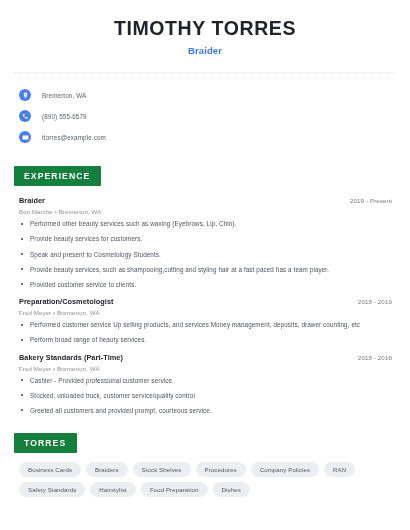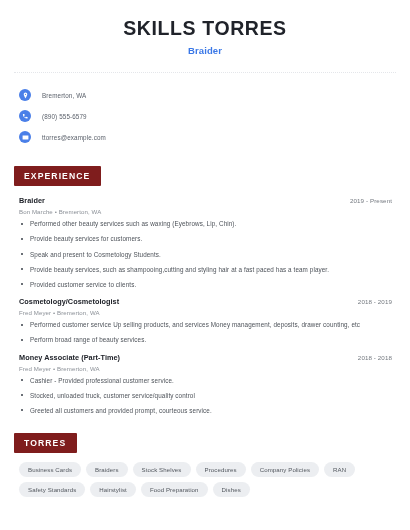--- a/index.html
+++ b/index.html
@@ -62,21 +62,21 @@
     font-size: 6.3px;
     color: #5b616b;
     margin-left: 11px;
     letter-spacing: 0.12px;
   }
 
   
   .section { margin-top: 18px; }
   .badge {
     display: inline-block;
-    background: #7f1d1d;
+    background: #15803d;
     color: #ffffff;
     font-size: 8.6px;
     font-weight: bold;
     letter-spacing: 1.1px;
     padding: 5px 11px 5px 10px;
     border-radius: 1px;
   }
 
   
   .jobs { margin-top: 10px; padding-left: 5px; padding-right: 4px; }
@@ -142,21 +142,21 @@
     white-space: nowrap;
     letter-spacing: 0.1px;
   }
 </style>
 </head>
 <body>
 
 <div class="page">
 
   <div class="header">
-    <div class="full-name">SKILLS TORRES</div>
+    <div class="full-name">TIMOTHY TORRES</div>
     <div class="job-title">Braider</div>
   </div>
 
   <div class="divider"></div>
 
   <div class="contacts">
     <div class="contact-row">
       <span class="cicon">
         <svg width="7" height="7" viewBox="0 0 24 24" fill="#ffffff">
           <path d="M12 2C8.7 2 6 4.7 6 8c0 4.4 6 14 6 14s6-9.6 6-14c0-3.3-2.7-6-6-6zm0 8.2a2.2 2.2 0 1 1 0-4.4 2.2 2.2 0 0 1 0 4.4z"></path>
@@ -197,33 +197,33 @@
           <li>Performed other beauty services such as waxing (Eyebrows, Lip, Chin).</li>
           <li>Provide beauty services for customers.</li>
           <li>Speak and present to Cosmetology Students.</li>
           <li>Provide beauty services, such as shampooing,cutting and styling hair at a fast paced has a team player.</li>
           <li>Provided customer service to clients.</li>
         </ul>
       </div>
 
       <div class="job">
         <div class="job-head">
-          <span class="job-role">Cosmetology/Cosmetologist</span>
+          <span class="job-role">Preparation/Cosmetologist</span>
           <span class="job-date">2018 - 2019</span>
         </div>
         <div class="job-meta">Fred Meyer • Bremerton, WA</div>
         <ul class="bullets">
           <li>Performed customer service Up selling products, and services Money management, deposits, drawer counting, etc</li>
           <li>Perform broad range of beauty services.</li>
         </ul>
       </div>
 
       <div class="job">
         <div class="job-head">
-          <span class="job-role">Money Associate (Part-Time)</span>
+          <span class="job-role">Bakery Standards (Part-Time)</span>
           <span class="job-date">2018 - 2018</span>
         </div>
         <div class="job-meta">Fred Meyer • Bremerton, WA</div>
         <ul class="bullets">
           <li>Cashier - Provided professional customer service.</li>
           <li>Stocked, unloaded truck, customer service/quality control</li>
           <li>Greeted all customers and provided prompt, courteous service.</li>
         </ul>
       </div>
 

